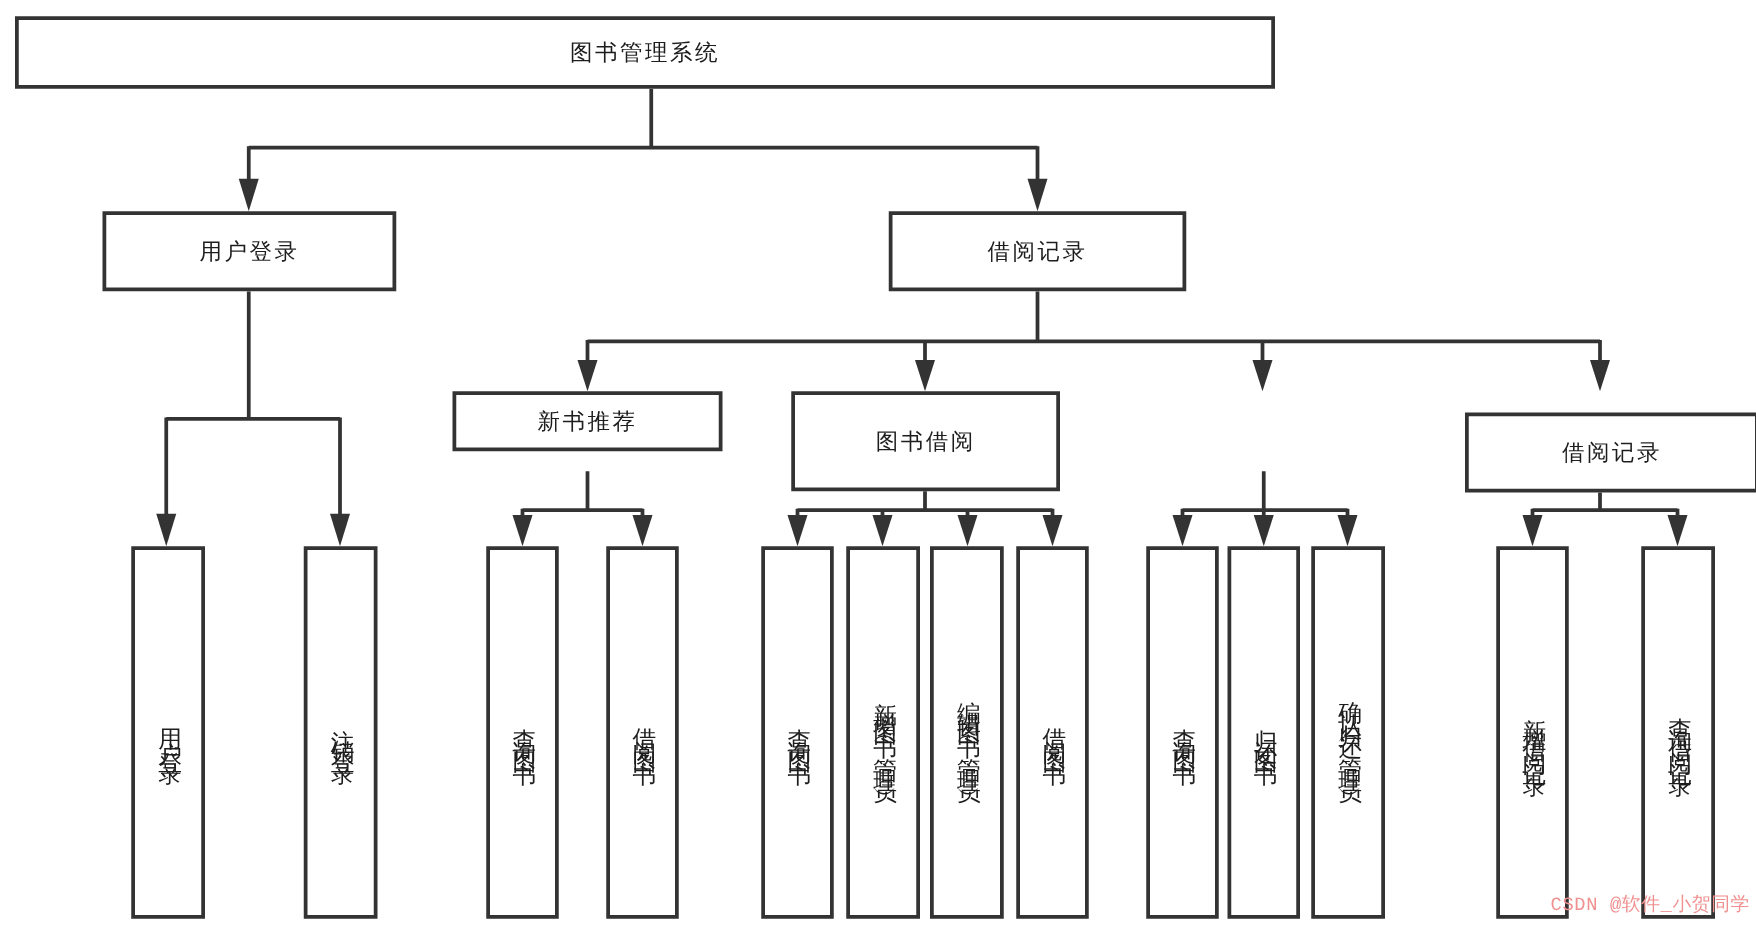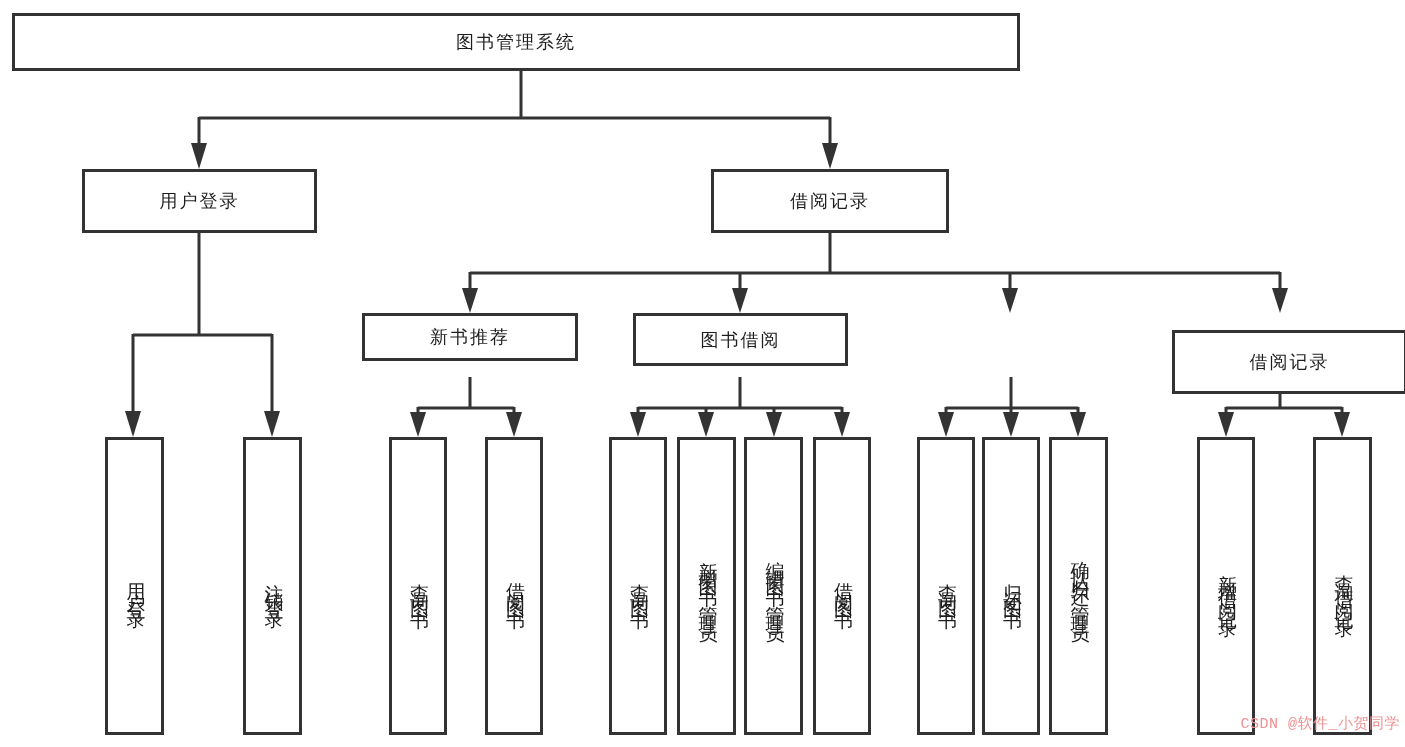--- a/index.html
+++ b/index.html
@@ -78,21 +78,21 @@
     <polygon points="1218,412 1234,412 1226,437"></polygon>
     <polygon points="1334,412 1350,412 1342,437"></polygon>
   </svg>
 
   <div class="node" style="left:12px;top:13px;width:1008px;height:58px">图书管理系统</div>
 
   <div class="node" style="left:82px;top:169px;width:235px;height:64px">用户登录</div>
   <div class="node" style="left:711px;top:169px;width:238px;height:64px">借阅记录</div>
 
   <div class="node" style="left:362px;top:313px;width:216px;height:48px">新书推荐</div>
-  <div class="node" style="left:633px;top:313px;width:215px;height:53px">图书借阅</div>
+  <div class="node" style="left:633px;top:313px;width:215px;height:80px">图书借阅</div>
   <div class="node" style="left:1172px;top:330px;width:235px;height:64px">借阅记录</div>
 
   <div class="node v" style="left:105px;top:437px;width:59px;height:298px">用户登录</div>
   <div class="node v" style="left:243px;top:437px;width:59px;height:298px">注销登录</div>
 
   <div class="node v" style="left:389px;top:437px;width:58px;height:298px">查询图书</div>
   <div class="node v" style="left:485px;top:437px;width:58px;height:298px">借阅图书</div>
 
   <div class="node v" style="left:609px;top:437px;width:58px;height:298px">查询图书</div>
   <div class="node v" style="left:677px;top:437px;width:59px;height:298px">新增图书（管理员）</div>

